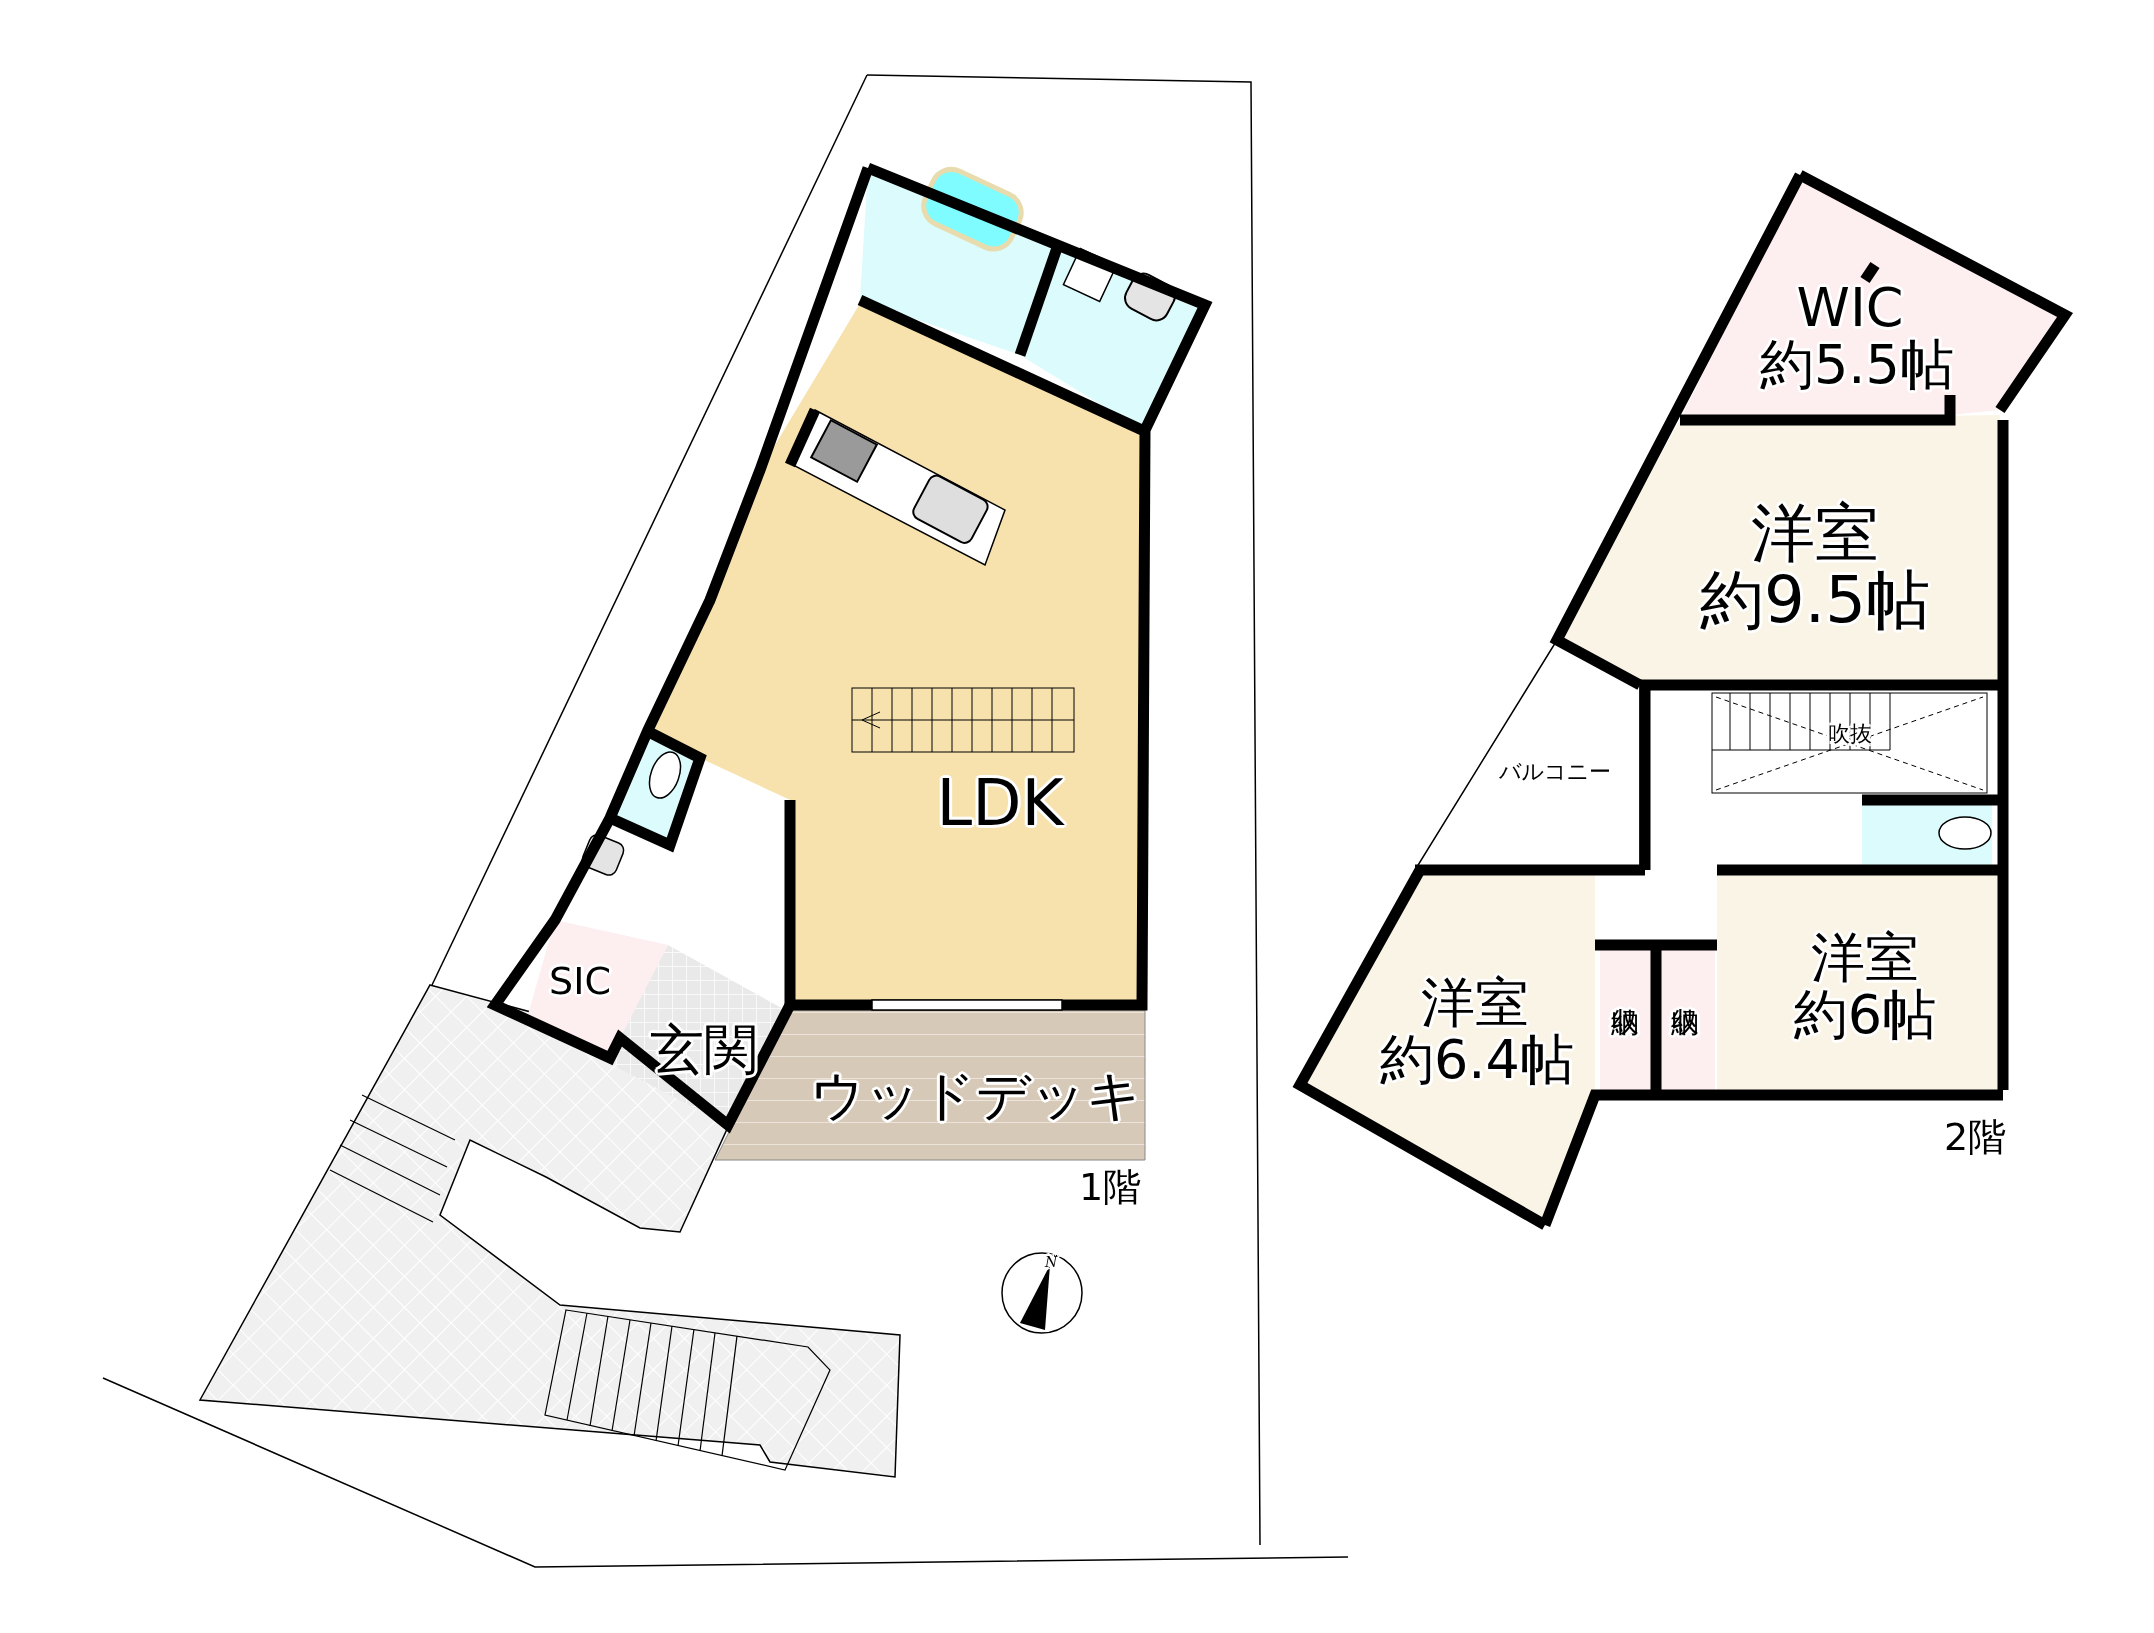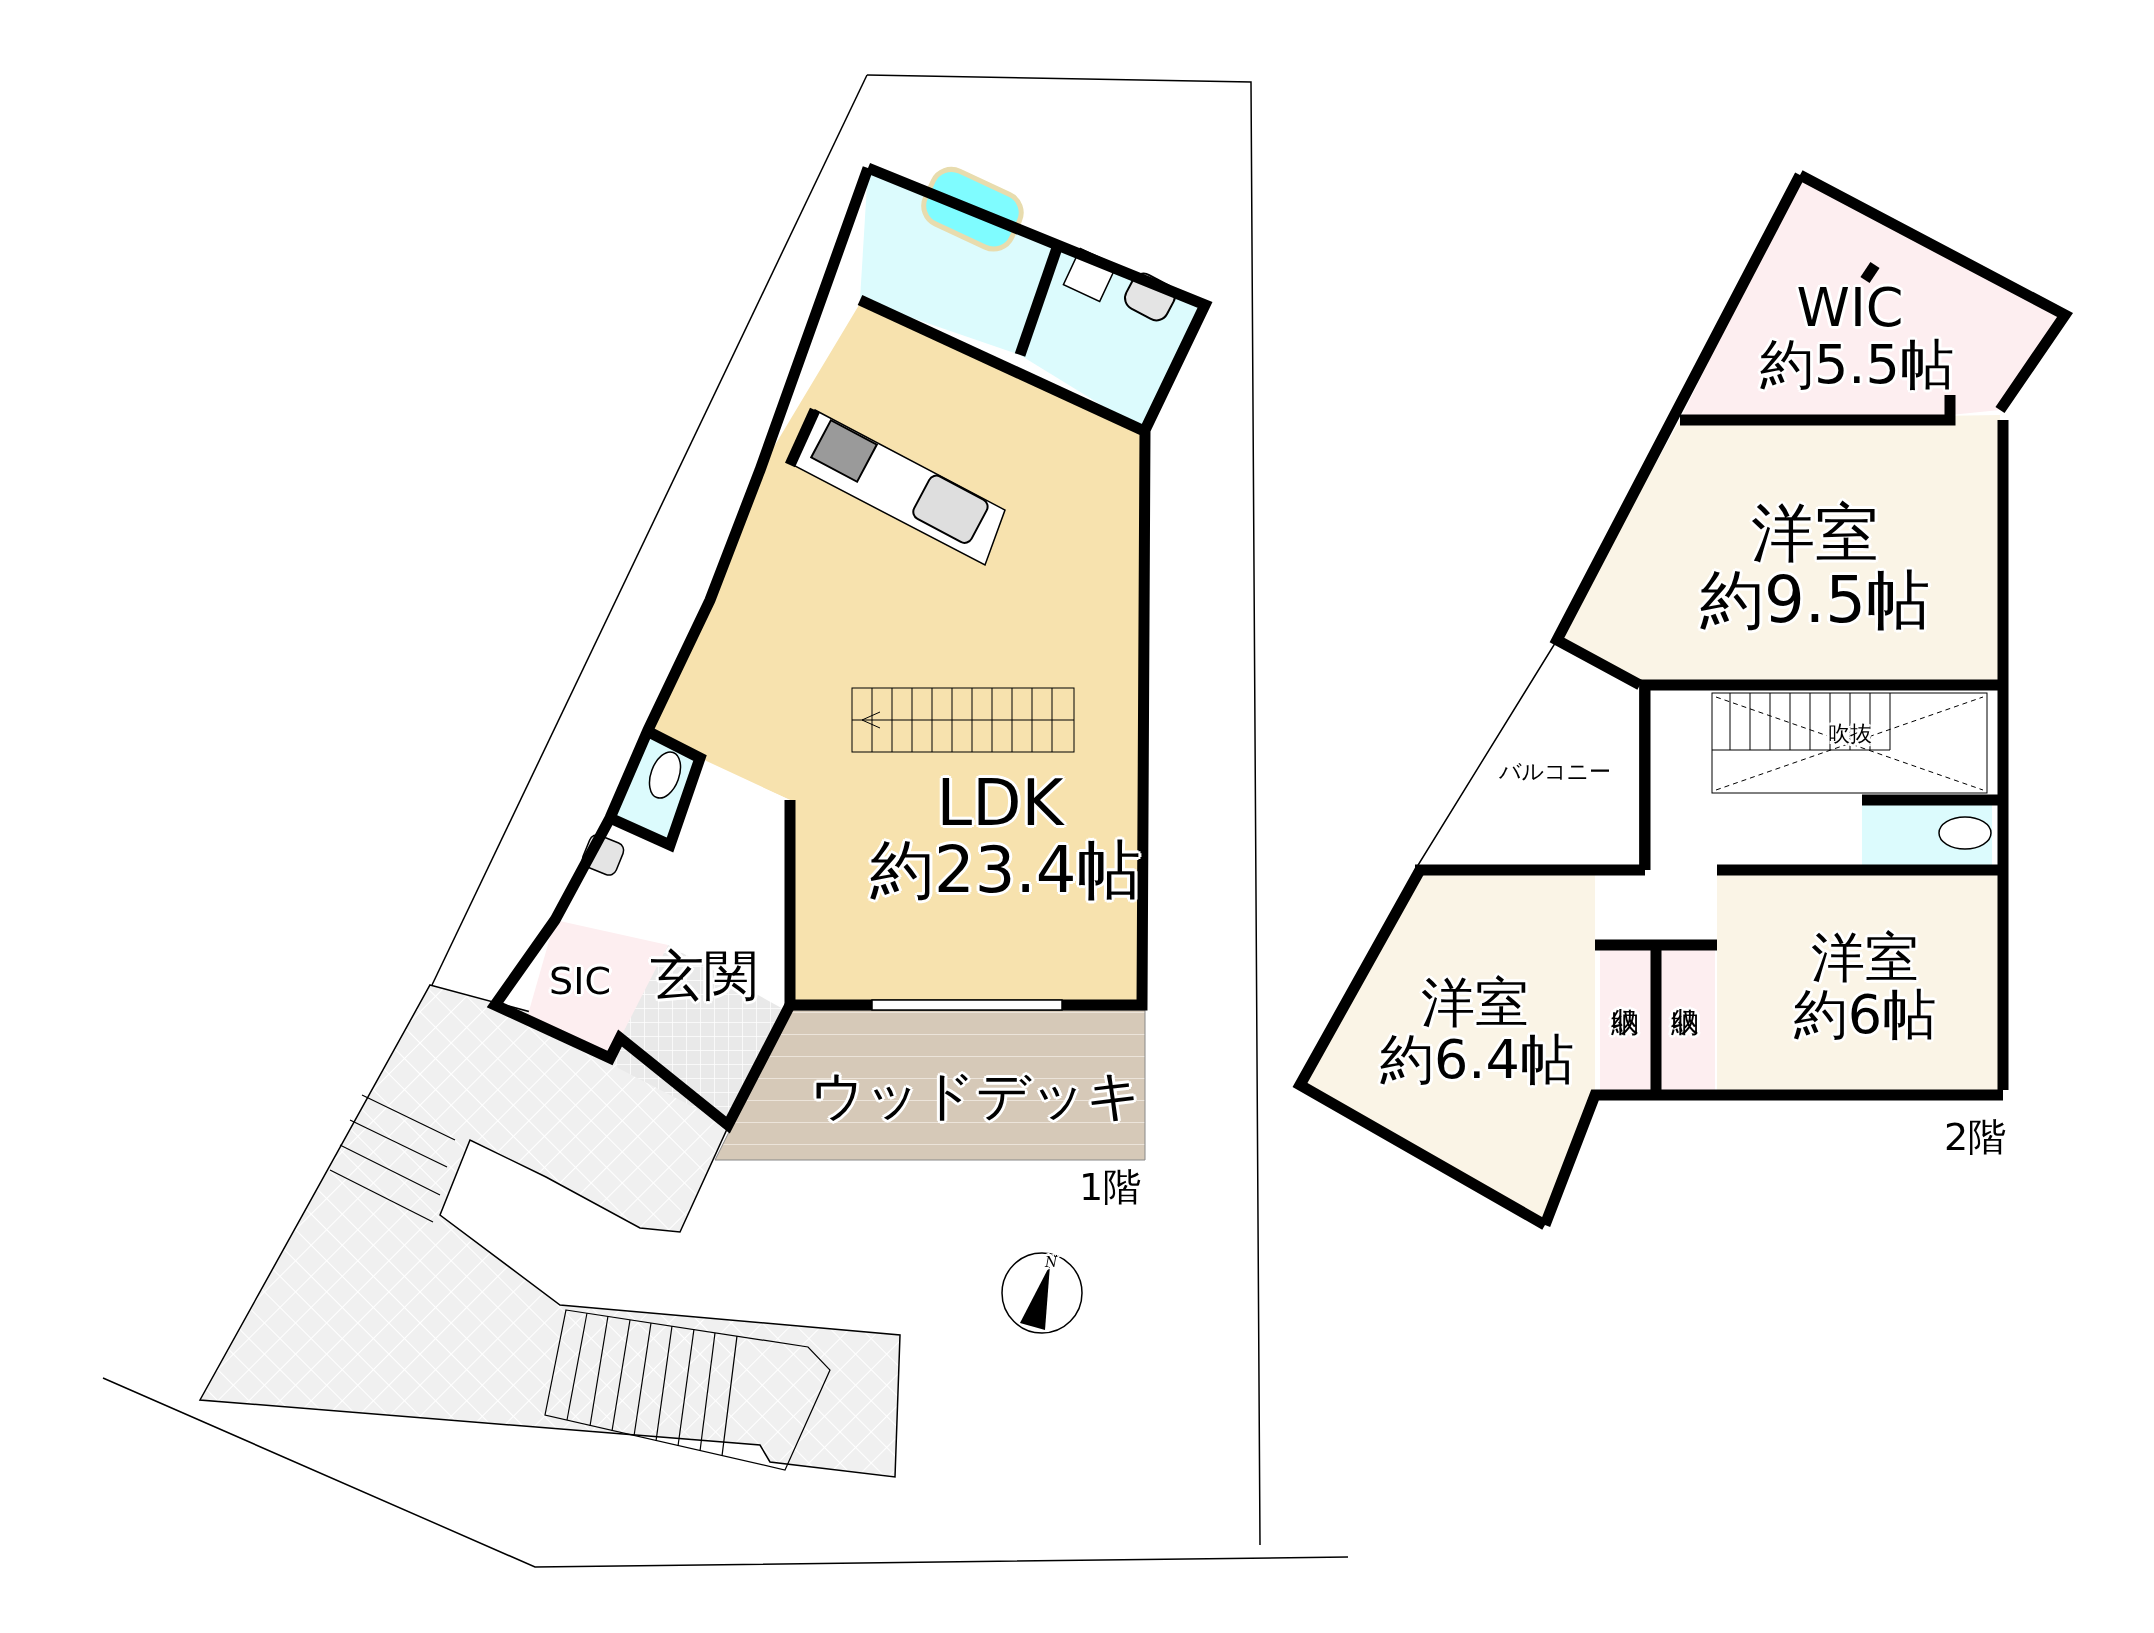--- a/index.html
+++ b/index.html
@@ -167,24 +167,23 @@
       <polyline points="1420,870 1300,1085 1545,1225"></polyline>
       <polyline points="1545,1225 1595,1095 2003,1095"></polyline>
       <polyline points="1595,945 1717,945"></polyline>
       <polyline points="1656,945 1656,1095"></polyline>
     </g>
   </g>
 </svg>
 
 <div class="lbl big" style="left:870px; top:770px; width:260px;">
   <div>LDK</div>
-  <div>約23.4帖</div>
 </div>
 <div class="lbl sm" style="left:545px; top:962px; width:70px;">SIC</div>
-<div class="lbl mid" style="left:650px; top:948px; width:100px;">玄関</div>
+<div class="lbl mid" style="left:650px; top:1022px; width:100px;">玄関</div>
 <div class="lbl mid" style="left:810px; top:1058px; width:290px;margin-top:10px;">ウッドデッキ</div>
 <div class="lbl sm" style="left:1070px; top:1168px; width:80px;">1階</div>
 
 <div class="lbl mid" style="left:1760px; top:280px; width:180px;">
   <div>WIC</div>
   <div>約5.5帖</div>
 </div>
 <div class="lbl big" style="left:1690px; top:500px; width:250px;">
   <div>洋室</div>
   <div>約9.5帖</div>

